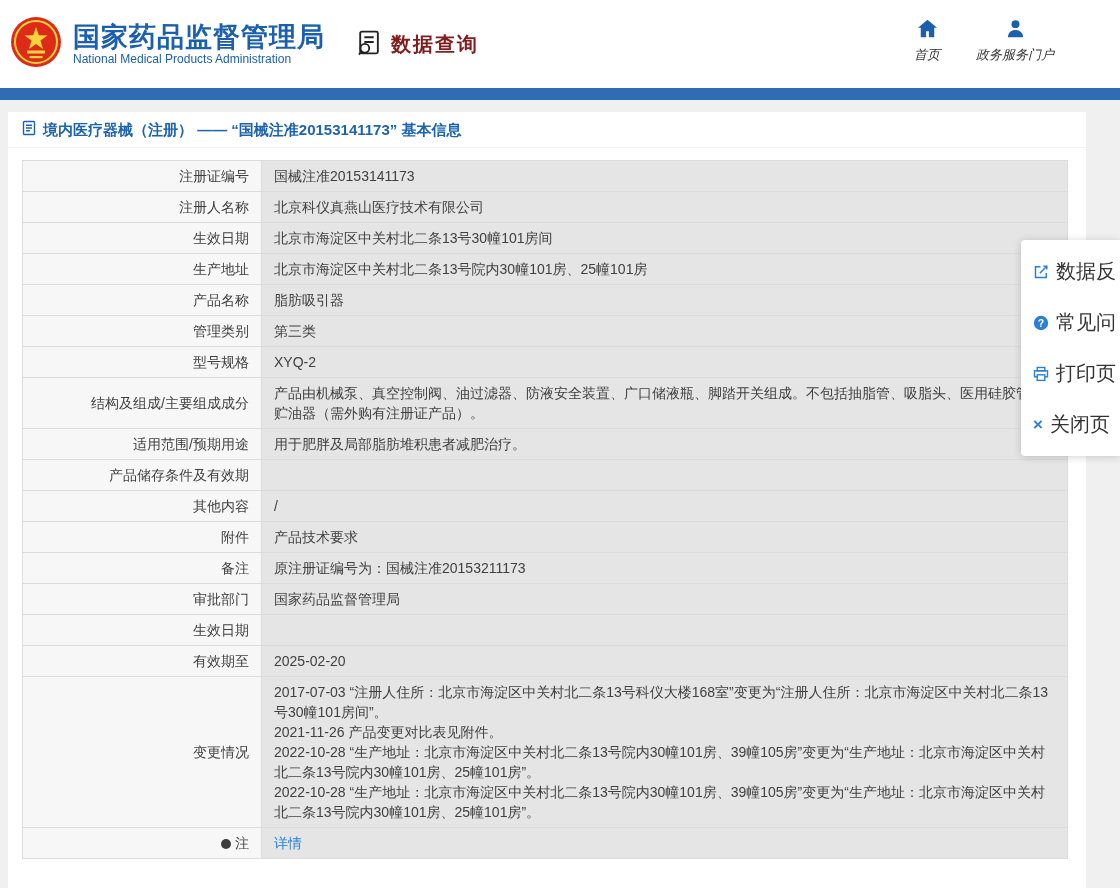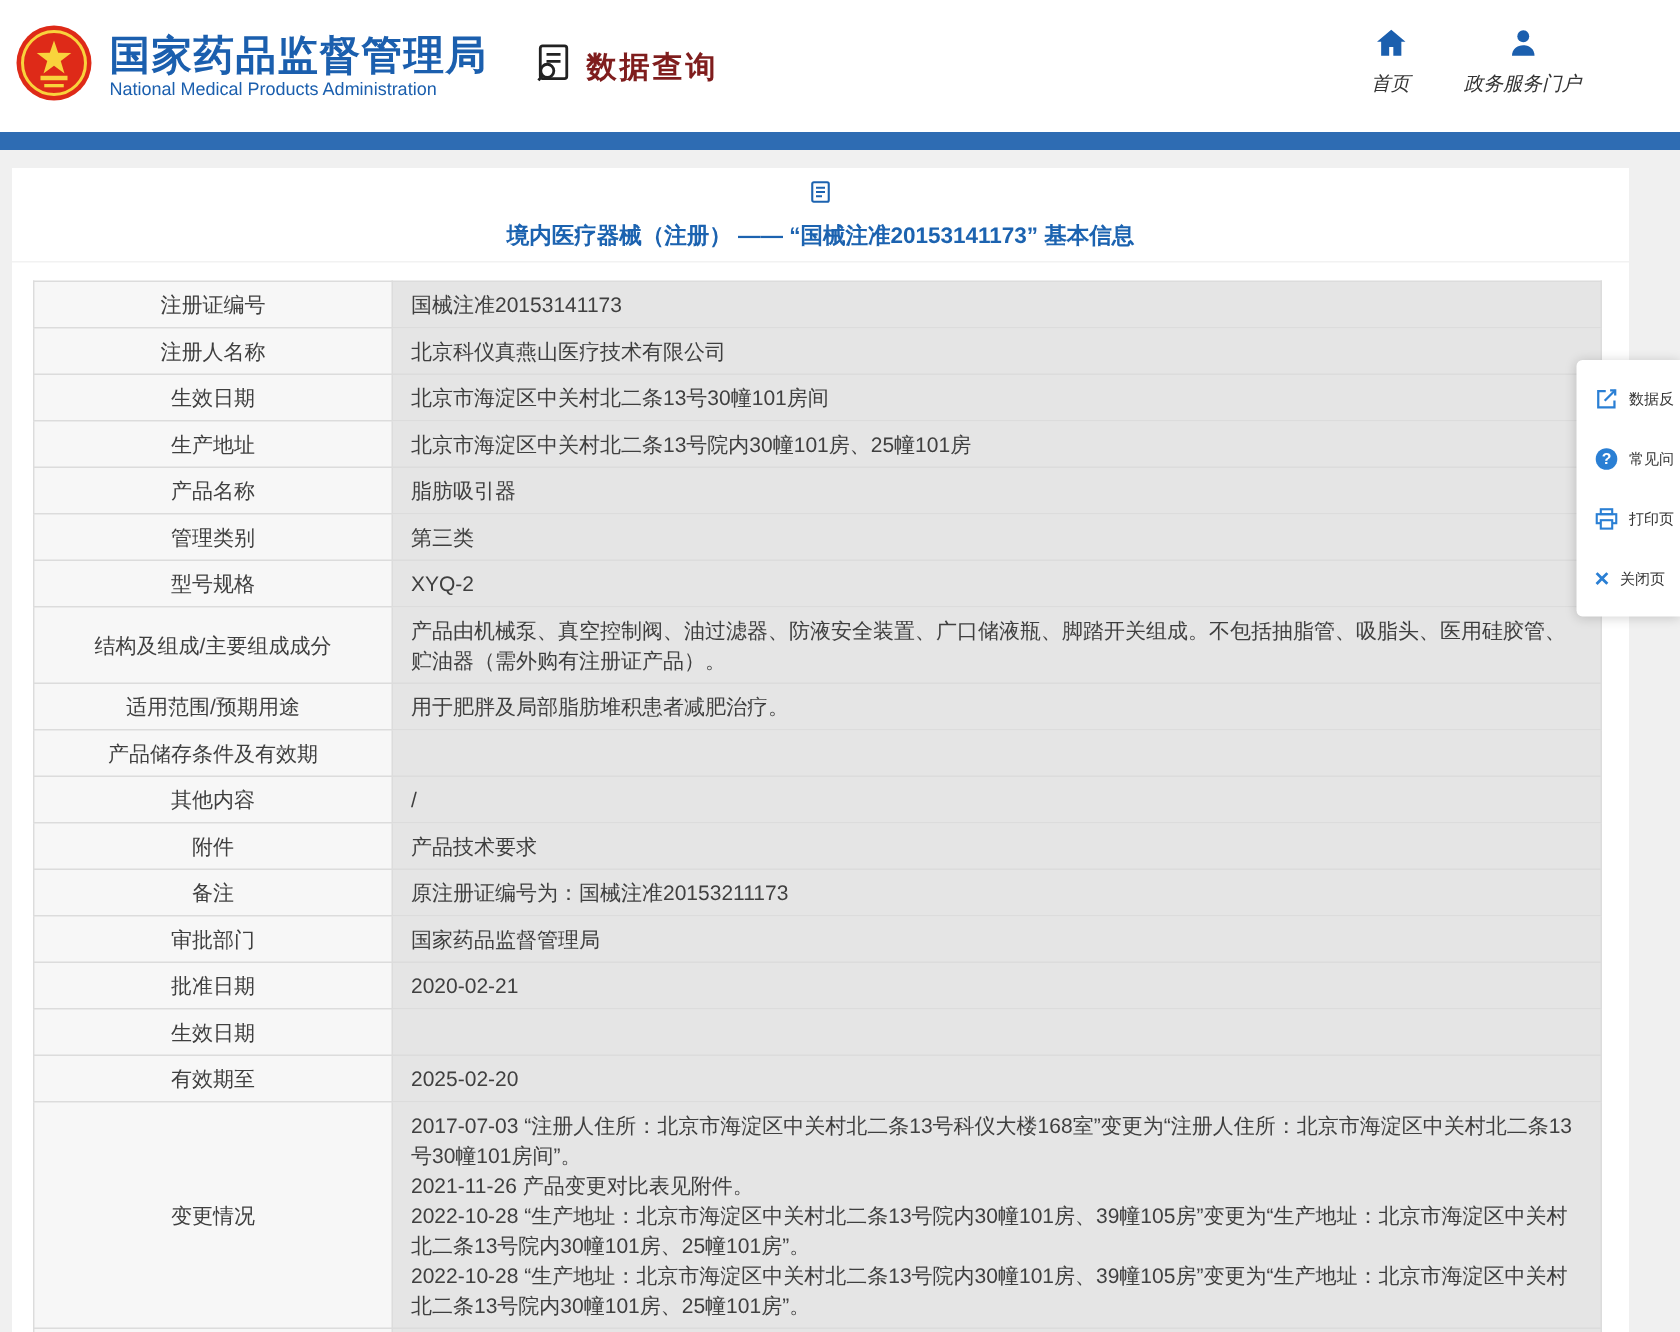--- a/index.html
+++ b/index.html
@@ -25,50 +25,50 @@
   .header-nav { position:absolute; right:66px; top:19px; display:flex; gap:36px; }
   .nav-item { display:flex; flex-direction:column; align-items:center; gap:4px; cursor:pointer;font-style:italic; }
   .nav-item .lbl { font-size:13px; color:#333; white-space:nowrap; }
 
   .blue-bar { height:12px; background:#2e6cb3; }
 
   
   .content-box { margin:12px 34px 0 8px; background:#fff; min-height:776px; }
   .breadcrumb {
     display:flex; align-items:center; gap:7px;
-    padding:8px 14px 7px 14px; border-bottom:1px solid #f2f2f2;flex-direction:column;
+    padding:8px 14px 7px 14px; border-bottom:1px solid #f2f2f2;
   }
   .breadcrumb-title { font-size:15px; color:#1c63b0; font-weight:600; }
 
   .info-table-wrap { padding:12px 18px 14px 14px; }
   table.info-table { width:100%; border-collapse:collapse; table-layout:fixed; }
   .info-table tr { height:30px; }
   .info-table td {
     border:1px solid #dcdcdc; font-size:14px; color:#3f3f3f;
     line-height:20px; padding:5px 12px; vertical-align:middle;
   }
-  td.label-cell { width:239px; background:#f7f7f7; text-align:center; }
+  td.label-cell { width:239px; background:#f7f7f7; text-align:right; }
   td.value-cell { background:#e5e5e5; text-align:left; white-space:pre-line; word-break:break-all; }
   a.detail-link { color:#2a82d6; text-decoration:none; cursor:pointer; }
   .note-dot-icon {
     display:inline-block; width:10px; height:10px; background:#3c3c3c;
     border-radius:50%; margin-right:4px; vertical-align:-1px;
   }
 
   
   .side-panel {
     position:absolute; top:240px; right:0;
     background:#fff; box-shadow:0 1px 8px rgba(0,0,0,0.18);
     border-radius:4px 0 0 4px; padding:6px 0; z-index:10;
   }
   .sp-item {
     display:flex; align-items:center; gap:7px;
     padding:12px 4px 12px 12px; cursor:pointer; white-space:nowrap;
   }
-  .sp-label { font-size:10px; color:#333; }
+  .sp-label { font-size:20px; color:#333; }
   .sp-icon { display:flex; align-items:center; }
   .icon-close-x { color:#2a7fd4; font-size:17px; font-weight:bold; line-height:15px; }
 </style>
 </head>
 <body>
 
 <div class="top-header">
   <div class="logo-block">
     <span>
       <svg width="52" height="52" viewBox="0 0 52 52">
@@ -184,24 +184,20 @@
           </tr>
           <tr>
             <td class="label-cell"><span>备注</span></td>
             <td class="value-cell">原注册证编号为：国械注准20153211173</td>
           </tr>
           <tr>
             <td class="label-cell"><span>审批部门</span></td>
             <td class="value-cell">国家药品监督管理局</td>
           </tr>
           <tr>
-            <td class="label-cell"><span>批准日期</span></td>
-            <td class="value-cell">2020-02-21</td>
-          </tr>
-          <tr>
             <td class="label-cell"><span>生效日期</span></td>
             <td class="value-cell"></td>
           </tr>
           <tr>
             <td class="label-cell"><span>有效期至</span></td>
             <td class="value-cell">2025-02-20</td>
           </tr>
           <tr>
             <td class="label-cell"><span>变更情况</span></td>
             <td class="value-cell">2017-07-03 “注册人住所：北京市海淀区中关村北二条13号科仪大楼168室”变更为“注册人住所：北京市海淀区中关村北二条13号30幢101房间”。

